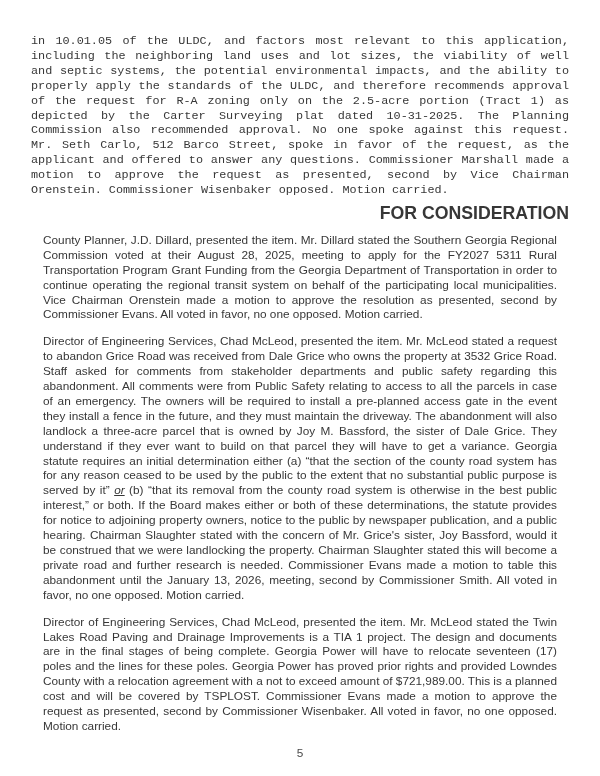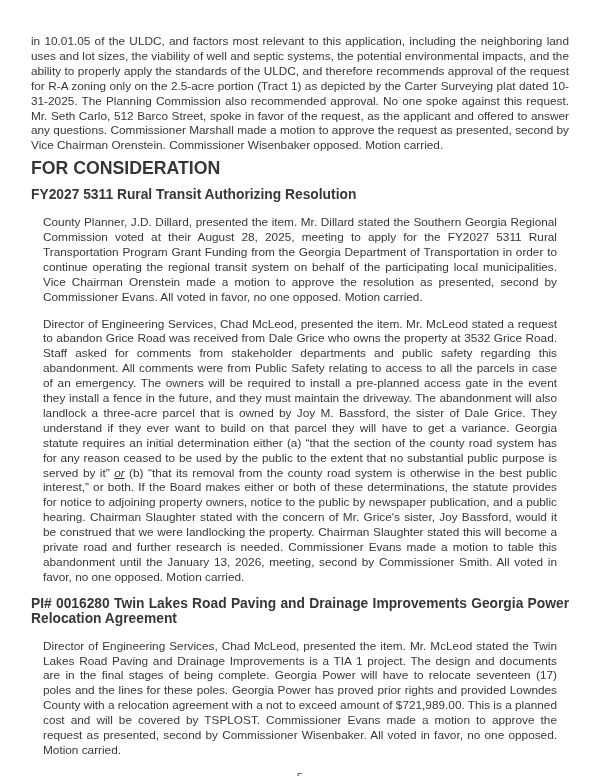--- a/index.html
+++ b/index.html
@@ -20,25 +20,26 @@
   }
   .page {
     width: 600px;
     height: 776px;
     padding: 34px 31px 0 31px;
     background: #ffffff;
   }
   .para {
     margin: 0 0 8px 0;
     text-align: justify;
+    font-family: Liberation Mono, monospace;
   }
   .section-title {
     font-weight: bold;
-    margin: 0 0 12px 0;
-    text-align: left;
+    margin: 0 0 12px 8px;
+    text-align: right;
   }
   .item {
     margin: 0 0 8px 0;
   }
   .item-heading {
     font-weight: bold;
     margin: 0;
     text-align: justify;
   }
   .item-body {
@@ -58,28 +59,26 @@
 </head>
 <body>
 
 <div class="page">
 
   <p class="para">in 10.01.05 of the ULDC, and factors most relevant to this application, including the neighboring land uses and lot sizes, the viability of well and septic systems, the potential environmental impacts, and the ability to properly apply the standards of the ULDC, and therefore recommends approval of the request for R-A zoning only on the 2.5-acre portion (Tract 1) as depicted by the Carter Surveying plat dated 10-31-2025. The Planning Commission also recommended approval. No one spoke against this request. Mr. Seth Carlo, 512 Barco Street, spoke in favor of the request, as the applicant and offered to answer any questions. Commissioner Marshall made a motion to approve the request as presented, second by Vice Chairman Orenstein. Commissioner Wisenbaker opposed. Motion carried.</p>
 
   <h2 class="section-title">FOR CONSIDERATION</h2>
 
   <section class="item">
-    <h3 class="item-heading">FY2027 5311 Rural Transit Authorizing Resolution</h3>
     <p class="item-body">County Planner, J.D. Dillard, presented the item. Mr. Dillard stated the Southern Georgia Regional Commission voted at their August 28, 2025, meeting to apply for the FY2027 5311 Rural Transportation Program Grant Funding from the Georgia Department of Transportation in order to continue operating the regional transit system on behalf of the participating local municipalities. Vice Chairman Orenstein made a motion to approve the resolution as presented, second by Commissioner Evans. All voted in favor, no one opposed. Motion carried.</p>
   </section>
 
   <section class="item">
     <p class="item-body"><span>Director of Engineering Services, Chad McLeod, presented the item. Mr. McLeod stated a request to abandon Grice Road was received from Dale Grice who owns the property at 3532 Grice Road. Staff asked for comments from stakeholder departments and public safety regarding this abandonment. All comments were from Public Safety relating to access to all the parcels in case of an emergency. The owners will be required to install a pre-planned access gate in the event they install a fence in the future, and they must maintain the driveway. The abandonment will also landlock a three-acre parcel that is owned by Joy M. Bassford, the sister of Dale Grice. They understand if they ever want to build on that parcel they will have to get a variance. Georgia statute requires an initial determination either (a) “that the section of the county road system has for any reason ceased to be used by the public to the extent that no substantial public purpose is served by it” </span><span class="underline">or</span><span> (b) “that its removal from the county road system is otherwise in the best public interest,” or both. If the Board makes either or both of these determinations, the statute provides for notice to adjoining property owners, notice to the public by newspaper publication, and a public hearing. Chairman Slaughter stated with the concern of Mr. Grice's sister, Joy Bassford, would it be construed that we were landlocking the property. Chairman Slaughter stated this will become a private road and further research is needed. Commissioner Evans made a motion to table this abandonment until the January 13, 2026, meeting, second by Commissioner Smith. All voted in favor, no one opposed. Motion carried.</span></p>
   </section>
 
   <section class="item">
-    <h3 class="item-heading">PI# 0016280 Twin Lakes Road Paving and Drainage Improvements Georgia Power Relocation Agreement</h3>
     <p class="item-body">Director of Engineering Services, Chad McLeod, presented the item. Mr. McLeod stated the Twin Lakes Road Paving and Drainage Improvements is a TIA 1 project. The design and documents are in the final stages of being complete. Georgia Power will have to relocate seventeen (17) poles and the lines for these poles. Georgia Power has proved prior rights and provided Lowndes County with a relocation agreement with a not to exceed amount of $721,989.00. This is a planned cost and will be covered by TSPLOST. Commissioner Evans made a motion to approve the request as presented, second by Commissioner Wisenbaker. All voted in favor, no one opposed. Motion carried.</p>
   </section>
 
   <div class="page-number">5</div>
 
 </div>
 
 </body></html>

